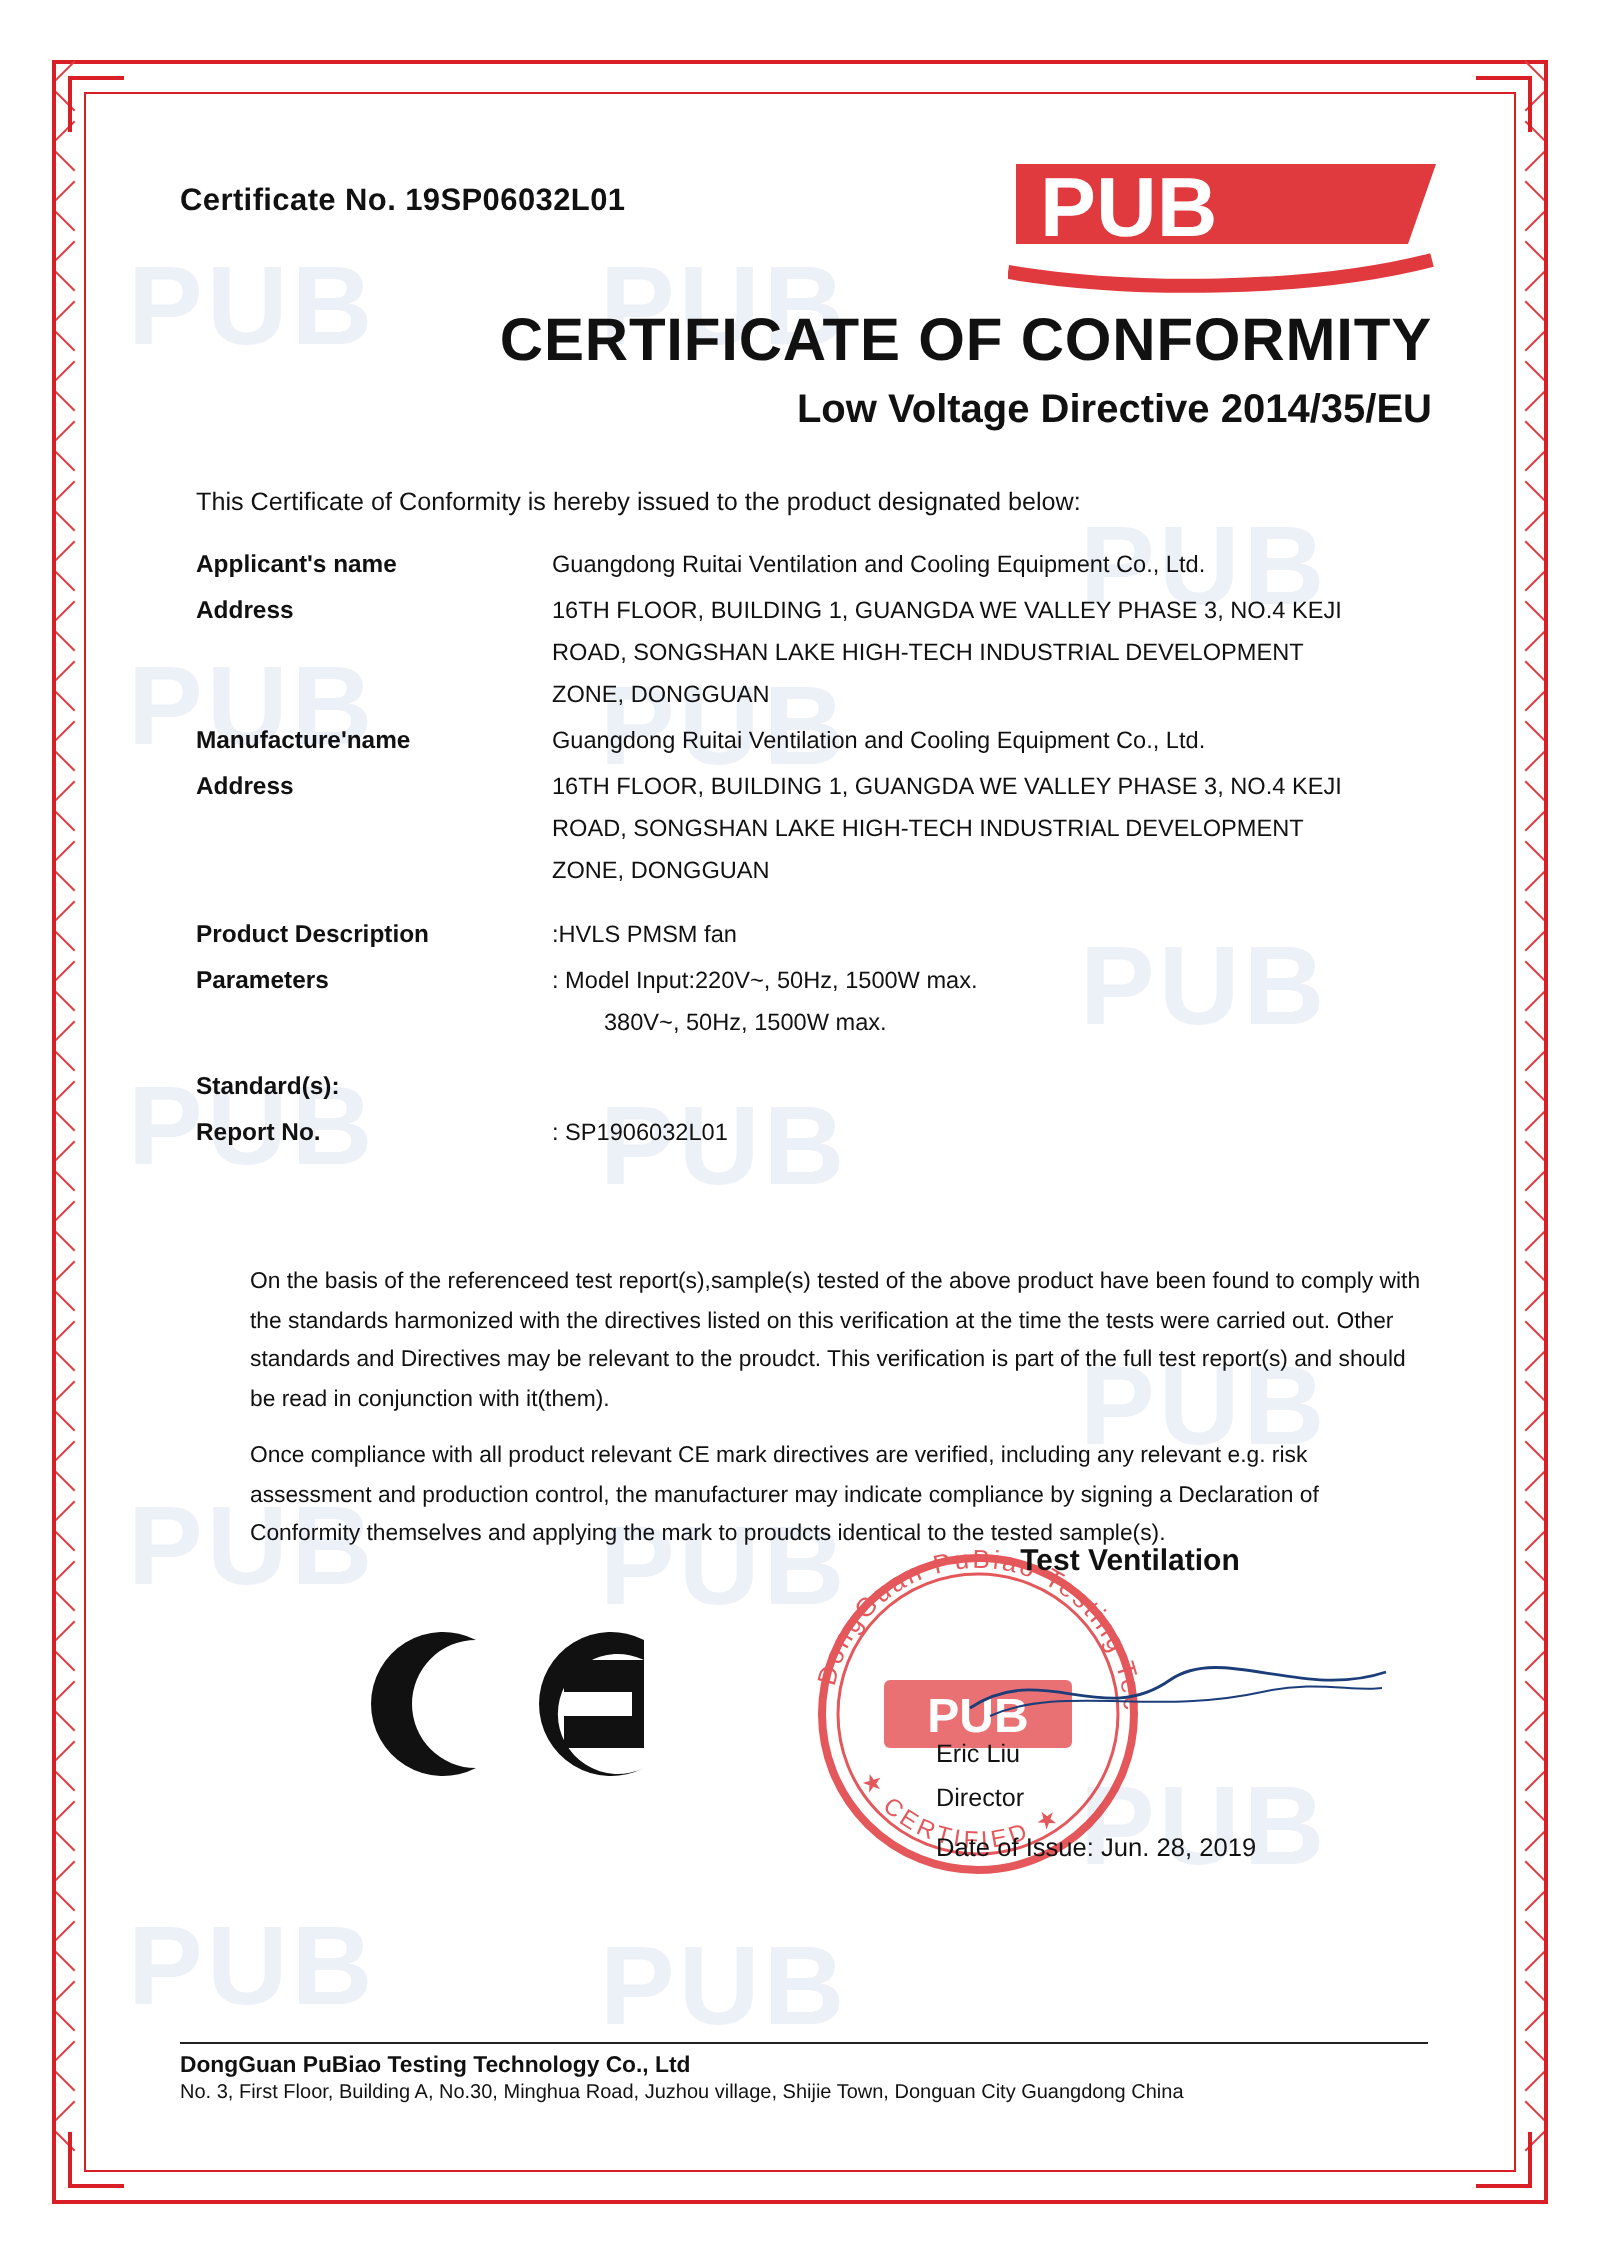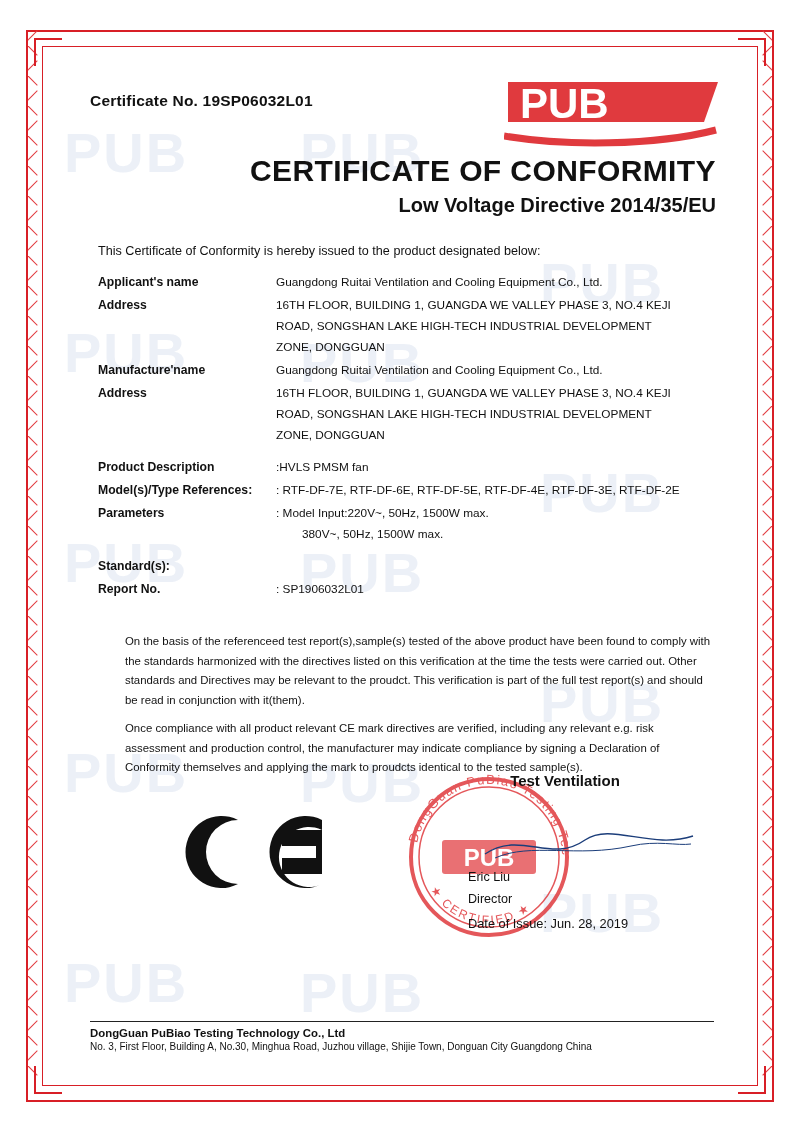--- a/index.html
+++ b/index.html
@@ -457,26 +457,20 @@
 
       <div class="gap-row"></div>
 
       <div class="field-row">
         <div class="field-label">Product Description</div>
         <div class="field-value">
           <span class="cont">:HVLS PMSM fan</span>
         </div>
       </div>
 
-      <div class="field-row">
-        <div class="field-label">Model(s)/Type References:</div>
-        <div class="field-value">
-          <span class="cont">: RTF-DF-7E, RTF-DF-6E, RTF-DF-5E, RTF-DF-4E, RTF-DF-3E, RTF-DF-2E</span>
-        </div>
-      </div>
 
       <div class="field-row">
         <div class="field-label">Parameters</div>
         <div class="field-value">
           <span class="cont">: Model Input:220V~, 50Hz, 1500W max.</span>
           <span class="cont" style="padding-left:26px">380V~, 50Hz, 1500W max.</span>
         </div>
       </div>
 
       <div class="gap-row"></div>

